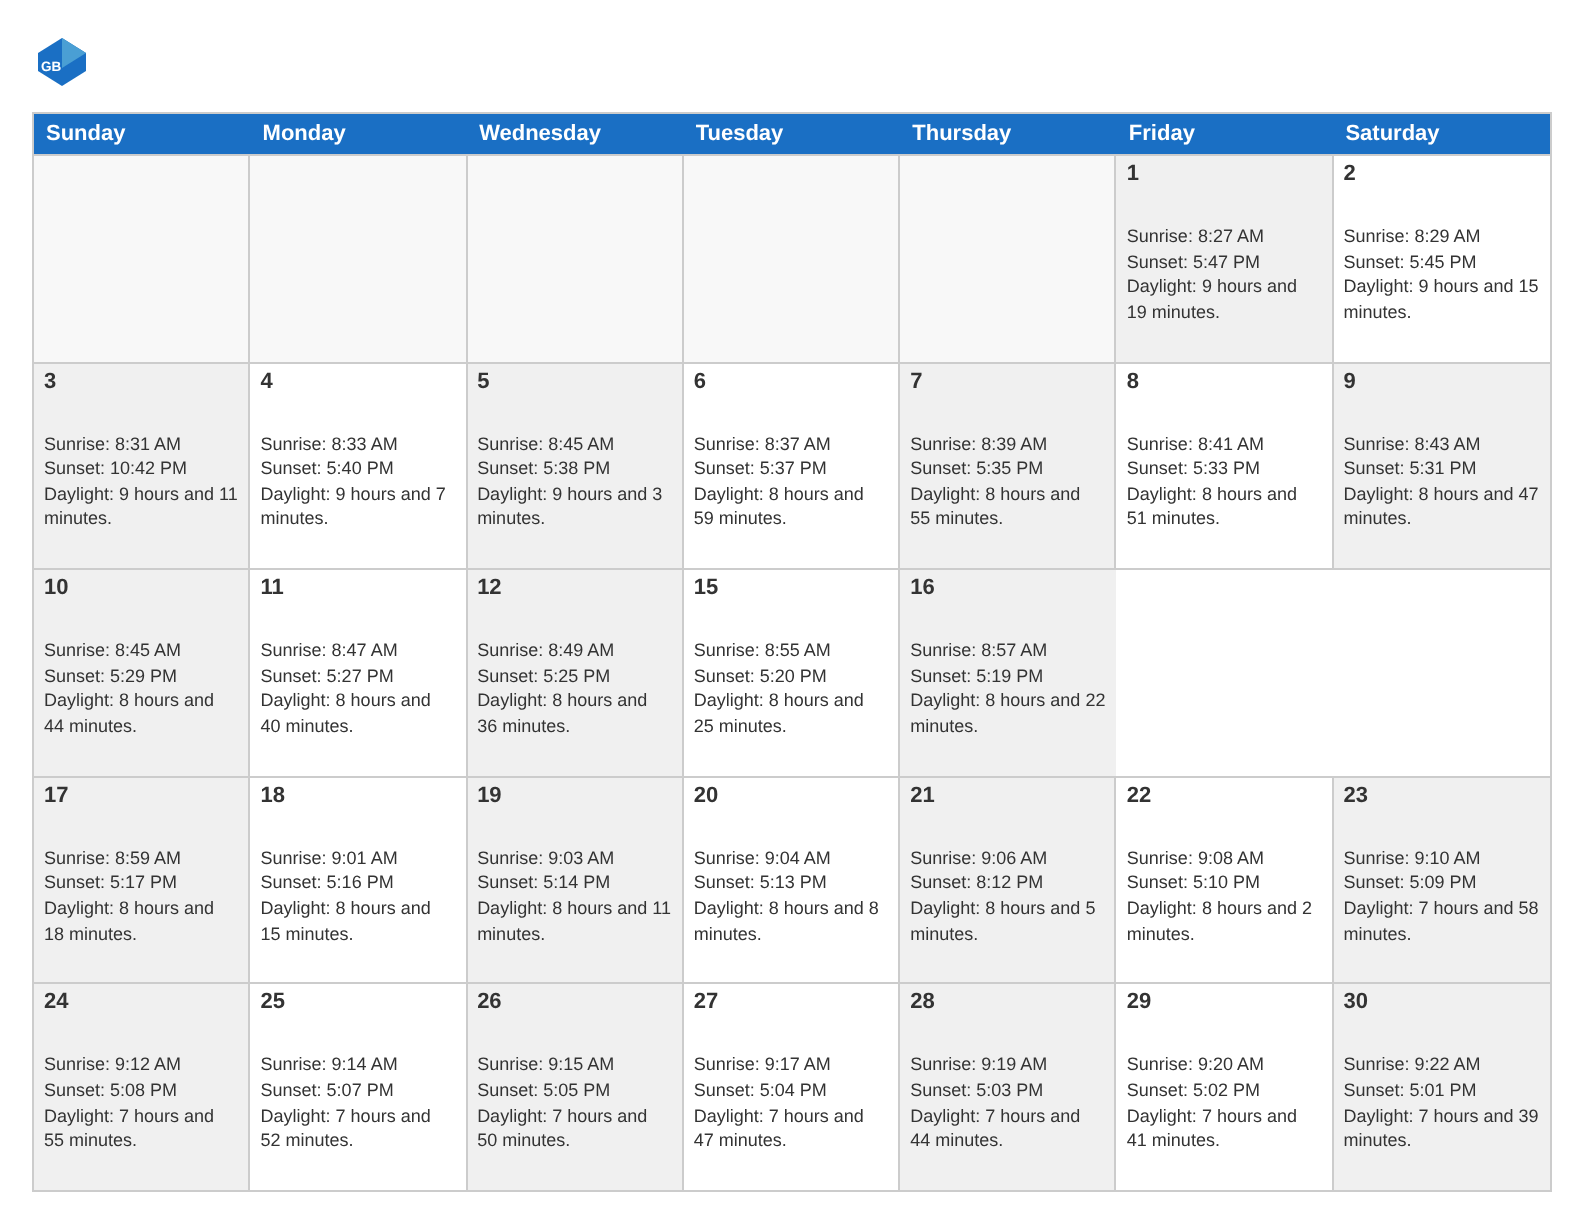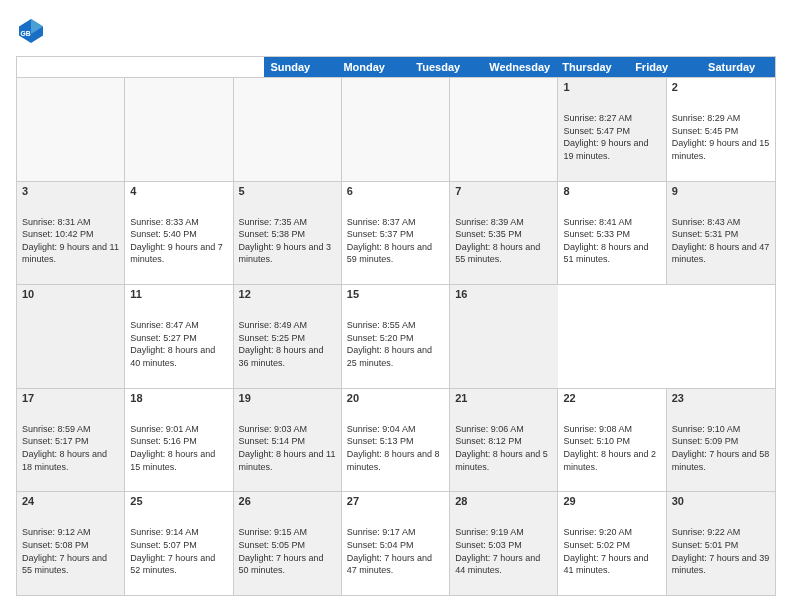--- a/index.html
+++ b/index.html
@@ -51,21 +51,20 @@
     }
     .location {
       font-size: 14px;
       color: #555;
     }
     .calendar {
       flex: 1;
       display: flex;
       flex-direction: column;
       border: 1px solid #ccc;
-      align-items: flex-end;
     }
     .cal-header {
       display: grid;
       grid-template-columns: repeat(7, 1fr);
       background: #1a6fc4;
     }
     .cal-header-cell {
       color: #fff;
       font-size: 11px;
       font-weight: bold;
@@ -127,22 +126,22 @@
       <div class="month-title"></div>
       <div class="location"></div>
     </div>
   </div>
 
   <div class="calendar">
     <div class="cal-header">
 
     <div class="cal-header-cell">Sunday</div>
         <div class="cal-header-cell">Monday</div>
+        <div class="cal-header-cell">Wednesday</div>
         <div class="cal-header-cell">Tuesday</div>
-        <div class="cal-header-cell">Wednesday</div>
         <div class="cal-header-cell">Thursday</div>
         <div class="cal-header-cell">Friday</div>
         <div class="cal-header-cell">Saturday</div>
       </div>
     <div class="cal-body">
 
     <div class="cal-row">
           <div class="cal-cell empty"></div>
           <div class="cal-cell empty"></div>
           <div class="cal-cell empty"></div>
@@ -169,21 +168,21 @@
 Daylight: 9 hours and 11 minutes.</div>
           </div>
           <div class="cal-cell">
             <span class="day-num">4</span>
             <div class="day-info">Sunrise: 8:33 AM
 Sunset: 5:40 PM
 Daylight: 9 hours and 7 minutes.</div>
           </div>
           <div class="cal-cell shaded">
             <span class="day-num">5</span>
-            <div class="day-info">Sunrise: 7:35 AM
+            <div class="day-info">Sunrise: 8:45 AM
 Sunset: 5:38 PM
 Daylight: 9 hours and 3 minutes.</div>
           </div>
           <div class="cal-cell">
             <span class="day-num">6</span>
             <div class="day-info">Sunrise: 8:37 AM
 Sunset: 5:37 PM
 Daylight: 8 hours and 59 minutes.</div>
           </div>
           <div class="cal-cell shaded">
@@ -201,20 +200,23 @@
           <div class="cal-cell shaded">
             <span class="day-num">9</span>
             <div class="day-info">Sunrise: 8:43 AM
 Sunset: 5:31 PM
 Daylight: 8 hours and 47 minutes.</div>
           </div>
         </div>
         <div class="cal-row">
           <div class="cal-cell shaded">
             <span class="day-num">10</span>
+            <div class="day-info">Sunrise: 8:45 AM
+Sunset: 5:29 PM
+Daylight: 8 hours and 44 minutes.</div>
           </div>
           <div class="cal-cell">
             <span class="day-num">11</span>
             <div class="day-info">Sunrise: 8:47 AM
 Sunset: 5:27 PM
 Daylight: 8 hours and 40 minutes.</div>
           </div>
           <div class="cal-cell shaded">
             <span class="day-num">12</span>
             <div class="day-info">Sunrise: 8:49 AM
@@ -222,20 +224,23 @@
 Daylight: 8 hours and 36 minutes.</div>
           </div>
           <div class="cal-cell">
             <span class="day-num">15</span>
             <div class="day-info">Sunrise: 8:55 AM
 Sunset: 5:20 PM
 Daylight: 8 hours and 25 minutes.</div>
           </div>
           <div class="cal-cell shaded">
             <span class="day-num">16</span>
+            <div class="day-info">Sunrise: 8:57 AM
+Sunset: 5:19 PM
+Daylight: 8 hours and 22 minutes.</div>
           </div>
         </div>
         <div class="cal-row">
           <div class="cal-cell shaded">
             <span class="day-num">17</span>
             <div class="day-info">Sunrise: 8:59 AM
 Sunset: 5:17 PM
 Daylight: 8 hours and 18 minutes.</div>
           </div>
           <div class="cal-cell">

